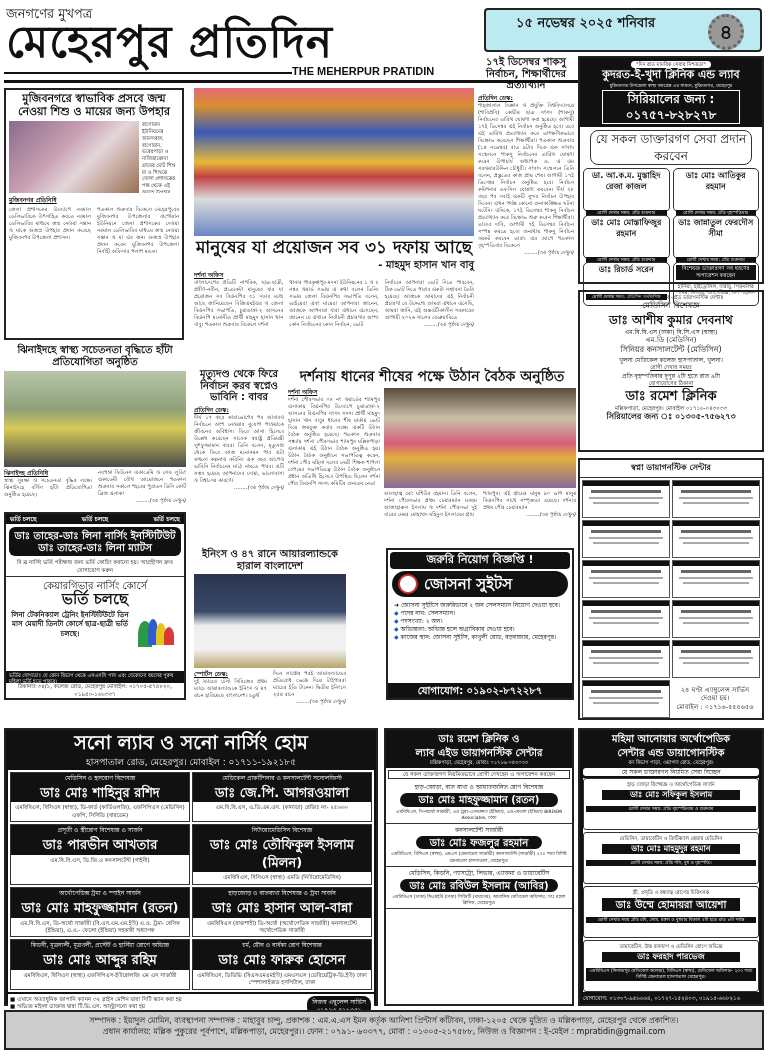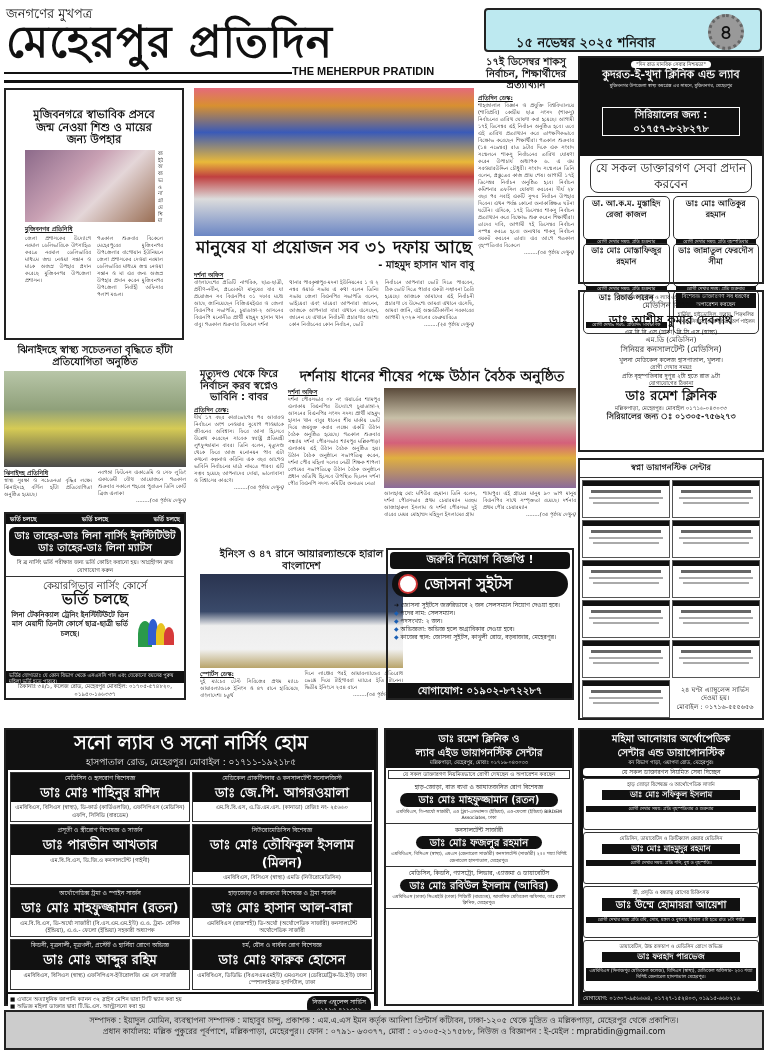--- a/index.html
+++ b/index.html
@@ -4,21 +4,21 @@
 <style>
 *{box-sizing:border-box;margin:0;padding:0}
 body{width:768px;height:1061px;background:#fff;font-family:"DejaVu Sans",sans-serif;color:#111;position:relative;overflow:hidden;font-size:6px;line-height:1.35}
 .abs{position:absolute}
 .hdr-slogan{left:6px;top:5px;font-size:13px}
 .hdr-title{left:6px;top:20px;font-size:44px;font-weight:bold;letter-spacing:1px;line-height:1}
 .hdr-rule{left:4px;top:72px;width:288px;height:2px;background:#111}
 .hdr-eng{left:292px;top:64px;font-family:"Liberation Sans",sans-serif;font-weight:bold;font-size:11px}
 .hdr-rule2{left:4px;top:80px;width:760px;height:3px;background:#111}
 .datebox{left:484px;top:8px;width:278px;height:44px;background:#bde9f0;border:2px solid #222;border-radius:4px}
-.datebox .d{position:absolute;left:30px;top:24px;font-size:13px;font-weight:bold}
+.datebox .d{position:absolute;left:30px;top:4px;font-size:13px;font-weight:bold}
 .pgno{position:absolute;right:16px;top:4px;width:36px;height:36px;border-radius:50%;background:#999;border:3px dotted #666;display:flex;align-items:center;justify-content:center;font-size:20px;font-weight:bold}
 .box{border:2px solid #222}
 .black{background:#111;color:#fff}
 .head{font-weight:bold;text-align:center;line-height:1.15}
 .photo{overflow:hidden}
 .byline{font-weight:bold;text-decoration:underline;font-size:6px}
 .cols{display:flex;gap:6px}
 .cols p{flex:1;text-align:justify}
 .cont{font-style:italic;text-align:right}
 .drbox{border:1px solid #333;border-radius:5px;padding:2px;text-align:center}
@@ -37,21 +37,21 @@
 <div class="abs hdr-slogan">জনগণের মুখপত্র</div>
 <div class="abs hdr-title">মেহেরপুর প্রতিদিন</div>
 <div class="abs hdr-rule"></div>
 <div class="abs hdr-eng">THE MEHERPUR PRATIDIN</div>
 <div class="abs hdr-rule2"></div>
 <div class="abs datebox">
   <span class="d">১৫ নভেম্বর ২০২৫ শনিবার</span>
   <span class="pgno">৪</span>
 </div>
 
-<div class="abs box" style="left:4px;top:88px;width:180px;height:252px;padding:19px">
+<div class="abs box" style="left:4px;top:88px;width:180px;height:252px;padding:3px">
   <div class="head" style="font-size:11px">মুজিবনগরে স্বাভাবিক প্রসবে জন্ম নেওয়া শিশু ও মায়ের জন্য উপহার</div>
   <div style="display:flex;gap:3px;margin-top:3px">
     <div class="photo" style="width:130px;height:72px;background:linear-gradient(135deg,#8c6a8a 0%,#c9a1b4 40%,#e4d6d8 60%,#9a6f55 100%)"></div>
     <div style="flex:1;font-size:5px;overflow:hidden;height:72px">বাগোয়ান ইউনিয়নের আনন্দবাস, বাগোয়ান, ভবেরপাড়া ও নাজিরাকোনা গ্রামের মোট শিশু মা ও শিশুকে জেলা প্রশাসকের পক্ষ থেকে এই অজস্র উপহার প্রদান করা হয়।</div>
   </div>
   <div class="byline" style="margin-top:3px">মুজিবনগর প্রতিনিধি</div>
   <div class="cols" style="font-size:5.2px;margin-top:2px">
     <p>জেলা প্রশাসকের উদ্যোগে নরমাল ডেলিভারিকে উৎসাহিত করতে নরমাল ডেলিভারির মাধ্যমে জন্ম নেওয়া সন্তান ও মাকে অজস্র উপহার প্রদান করেছে মুজিবনগর উপজেলা প্রশাসন।</p>
     <p>গতকাল শুক্রবার বিকেলে মেহেরপুরের মুজিবনগর উপজেলার বাগোয়ান ইউনিয়নে জেলা প্রশাসকের দেওয়া নরমাল ডেলিভারির মাধ্যমে জন্ম নেওয়া সন্তান ও মা এর জন্য অজস্র উপহার প্রদান করেন মুজিবনগর উপজেলা নির্বাহী অফিসার পলাশ মন্ডল।</p>
   </div>
@@ -136,21 +136,21 @@
         <p>আলহাজ্ব মো: মশিউর রহমান। তিনি বলেন, দর্শনা পৌরসভার প্রথম চেয়ারম্যান মরহুম আজাহারুল ইসলাম ও দর্শনা পৌরসভা দুই বারের মেয়র মোহাম্মদ মহিদুল ইসলামের গ্রাম</p>
         <div style="flex:1">
           <p>শ্যামপুর। এই গ্রামের মানুষ ৯০ ভাগ মানুষ বিএনপির সাথে সম্পৃক্ততা রয়েছে। দর্শনার প্রথম পৌর চেয়ারম্যান</p>
           <div class="cont">........(৩য় পৃষ্ঠায় দেখুন)</div>
         </div>
       </div>
     </div>
   </div>
 </div>
 
-<div class="abs" style="left:200px;top:548px;width:203px">
+<div class="abs" style="left:194px;top:548px;width:152px">
   <div class="head" style="font-size:10px">ইনিংস ও ৪৭ রানে আয়ারল্যান্ডকে হারাল বাংলাদেশ</div>
   <div class="photo" style="margin-top:3px;height:94px;background:linear-gradient(180deg,#2a3450 0%,#3a4a6a 40%,#eeeeee 55%,#f2f2f2 80%,#b8a46a 100%)"></div>
   <div class="cols" style="font-size:5.2px;margin-top:2px">
     <div style="flex:1">
       <div class="byline">স্পোর্টস ডেস্ক:</div>
       <p>দুই ম্যাচের টেস্ট সিরিজের প্রথম ম্যাচে আয়ারল্যান্ডকে ইনিংস ও ৪৭ রানে হারিয়েছে বাংলাদেশ। চতুর্থ</p>
     </div>
     <div style="flex:1">
       <p>দিনে লাঞ্চের পরই আয়ারল্যান্ডের প্রতিরোধ ভেঙে দিয়ে টাইগাররা ম্যাচের ইতি টানেন। দ্বিতীয় ইনিংসে ২৫৪ রানে</p>
       <div class="cont">........(৩য় পৃষ্ঠায় দেখুন)</div>
@@ -163,21 +163,21 @@
   <div class="byline" style="margin-top:3px">প্রতিদিন ডেস্ক:</div>
   <p style="font-size:5.2px;text-align:justify">শাহজালাল বিজ্ঞান ও প্রযুক্তি বিশ্ববিদ্যালয়ে (শাবিপ্রবি) কেন্দ্রীয় ছাত্র সংসদ (শাকসু) নির্বাচনের তারিখ ঘোষণা করা হয়েছে। আগামী ১৭ই ডিসেম্বর এই নির্বাচন অনুষ্ঠিত হবে। তবে এই তারিখ প্রত্যাখ্যান করে তাৎক্ষণিকভাবে বিক্ষোভ করেছেন শিক্ষার্থীরা। গতকাল শুক্রবার (১৪ নভেম্বর) রাত ৯টার দিকে এক সংবাদ সম্মেলনে শাকসু নির্বাচনের তারিখ ঘোষণা করেন উপাচার্য অধ্যাপক ড. এ এম সরওয়ারউদ্দিন চৌধুরী। সংবাদ সম্মেলনে তিনি বলেন, প্রস্তুতের কাজ প্রায় শেষ। আগামী ১৭ই ডিসেম্বর নির্বাচন অনুষ্ঠিত হবে। নির্বাচন কমিশনার তফসিল ঘোষণা করবেন। দীর্ঘ ২৮ বছর পর সবাই একটি সুন্দর নির্বাচন উপহার দিবেন। এখন পর্যন্ত কোনো অনাকাঙ্ক্ষিত ঘটনা ঘটেনি। এদিকে, ১৭ই ডিসেম্বর শাকসু নির্বাচন প্রত্যাখ্যান করে বিক্ষোভ শুরু করেন শিক্ষার্থীরা। তাদের দাবি, আগামী ৭ই ডিসেম্বর নির্বাচন সম্পন্ন করতে হবে। অন্যথায় শাকসু নির্বাচন বয়কট করবেন তারা। এর আগে গতকাল বৃহস্পতিবার বিকেলে</p>
   <div class="cont" style="font-size:5.2px">........(৩য় পৃষ্ঠায় দেখুন)</div>
 </div>
 
 <div class="abs box" style="left:578px;top:56px;width:186px;height:228px">
   <div class="black" style="padding:2px;text-align:center">
     <div style="display:inline-block;background:#fff;color:#111;border-radius:6px;padding:0 5px;font-size:5px">"দিন রাত মানবিক সেবার নিশ্চয়তা"</div>
     <div style="font-size:11px;font-weight:bold">কুদরত-ই-খুদা ক্লিনিক এন্ড ল্যাব</div>
     <div style="font-size:4.5px">মুজিবনগর উপজেলা স্বাস্থ্য কমপ্লেক্স এর সামনে, মুজিবনগর, মেহেরপুর</div>
-    <div style="font-size:10px;font-weight:bold;border:1px solid #fff;margin:18px 20px">সিরিয়ালের জন্য : ০১৭৫৭-৮২৮২৭৮</div>
+    <div style="font-size:12px;font-weight:bold;border:1px solid #fff;margin:1px 20px">সিরিয়ালের জন্য : ০১৭৫৭-৮২৮২৭৮</div>
   </div>
   <div style="text-align:center;font-size:12px;border:1px solid #333;border-radius:8px;margin:3px 10px">যে সকল ডাক্তারগণ সেবা প্রদান করবেন</div>
   <div style="display:grid;grid-template-columns:1fr 1fr;gap:3px;padding:0 3px">
     <div class="drbox" style="height:44px">
         <div class="drname">ডা. আ.ক.ম. মুস্তাহিদ রেজা কাজল</div>
         <div class="black" style="font-size:4.5px;margin-top:18px">রোগী দেখার সময়: প্রতি শুক্রবার</div>
       </div>
     <div class="drbox" style="height:44px">
         <div class="drname">ডাঃ মোঃ আতিকুর রহমান</div>
         <div class="black" style="font-size:4.5px;margin-top:18px">রোগী দেখার সময়: প্রতি বৃহস্পতিবার</div>

